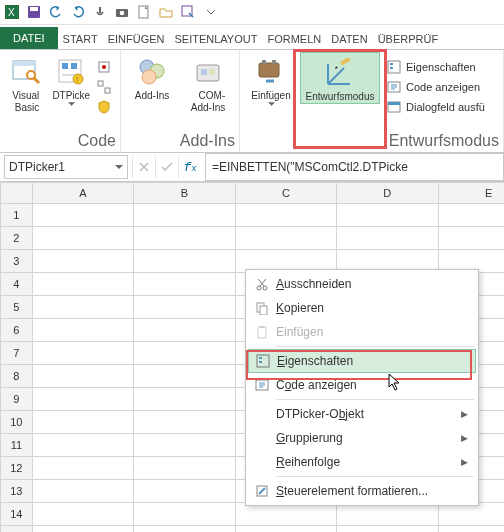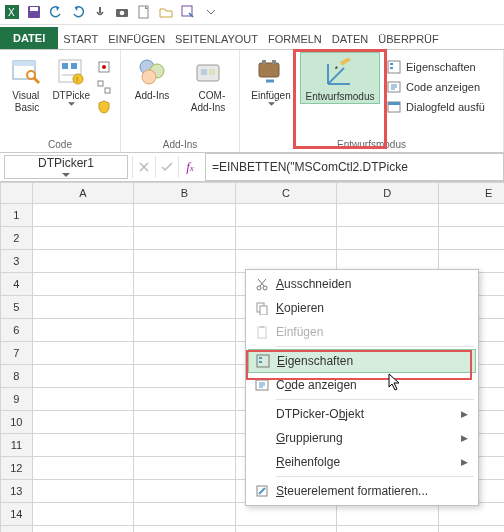--- a/index.html
+++ b/index.html
@@ -44,21 +44,21 @@
     padding: 4px 4px 3px;
     font-size: 11px;
     color: #444;
     cursor: pointer;
     border: 1px solid transparent;
     position: relative;
   }
   .tab.file {
     background: #217346;
     color: #fff;
-    font-weight: bold;
+    font-weight: normal;
     padding: 4px 12px 4px;
     margin-right: 0;
   }
 
   
   .ribbon {
     display: flex;
     background: #fff;
     height: 102px;
     border-bottom: 1px solid #c8c8c8;
@@ -69,22 +69,22 @@
     border-right: 1px solid #e5e5e5;
     padding: 2px 4px 0 4px;
   }
   .group-body {
     flex: 1;
     display: flex;
     align-items: flex-start;
     gap: 2px;
   }
   .group-label {
-    text-align: center;
-    font-size: 10px;
+    text-align: right;
+    font-size: 16px;
     color: #666;
     padding: 2px 0;
   }
   .bigbtn {
     display: flex;
     flex-direction: column;
     align-items: center;
     justify-content: flex-start;
     width: 50px;
     padding: 4px 2px 0;
@@ -158,34 +158,33 @@
     width: 114px;
     height: 22px;
     margin: 2px 0 2px 4px;
     border: 1px solid #c8c8c8;
     display: flex;
     align-items: center;
     padding: 0 4px;
     font-size: 12px;
     justify-content: space-between;
     background: #fff;
-    flex-direction: column;
   }
   .fbar-sep { width: 4px; }
   .fbar-btn {
     width: 22px; height: 22px;
     display:flex; align-items:center; justify-content:center;
     color: #888;
     border-left: 1px solid #e5e5e5;
   }
   .fbar-fx {
     font-style: italic;
-    font-family: Liberation Serif, serif;
+    font-family: Liberation Mono, monospace;
     font-size: 13px;
-    color: #a21caf;
+    color: #0369a1;
     padding: 0 1px;
   }
   .formula {
     flex: 1;
     height: 22px;
     border: 1px solid #c8c8c8;
     margin: 2px 0 2px 4px;
     padding: 2px 6px;
     font-size: 12px;
     background: #fff;

